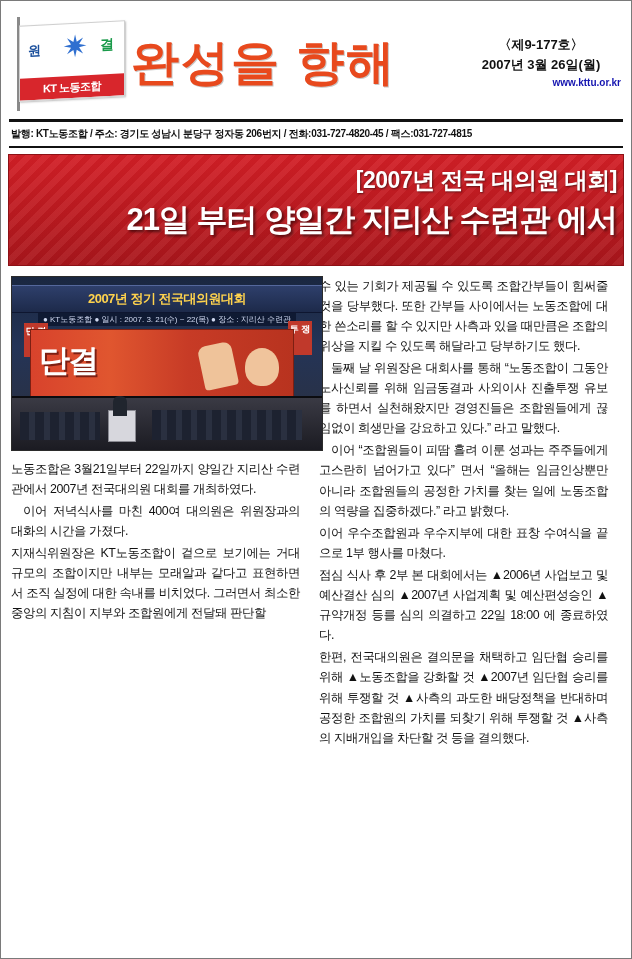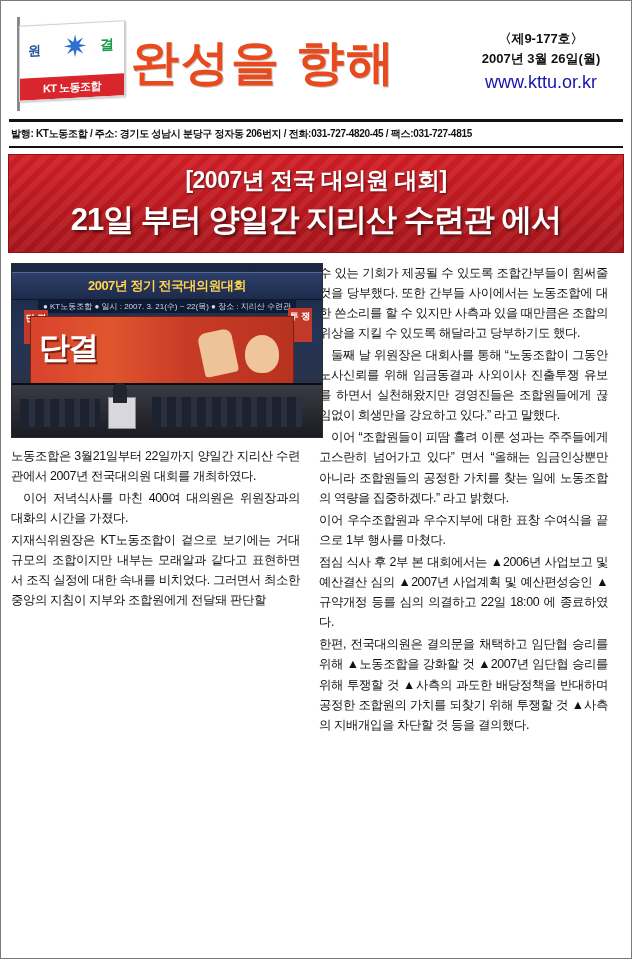--- a/index.html
+++ b/index.html
@@ -77,43 +77,43 @@
     text-shadow:1px 1px 0 #c8c8c8;
     white-space:nowrap;
   }
   .issue-block{
     flex:0 0 160px;
     text-align:center;
     font-size:13px;
     line-height:1.55;
     color:#111;
   }
-  .issue-block .url{ color:#1414b0; font-weight:normal; font-size:18px;}
+  .issue-block .url{ color:#1414b0; font-weight:bold; font-size:10px;text-align:right;}
   .issue-block .no{ font-weight:bold; }
   .issue-block .date{ font-weight:bold; }
 
   .rule-thick{height:3px;background:#111;margin:0 8px;}
   .publisher{
     font-size:10px;
     padding:5px 20px 5px 10px;
     font-weight:bold;
     letter-spacing:-.3px;
     color:#111;
   }
   .rule-thin{height:2px;background:#111;margin:0 8px 0 8px;}
 
   
   .headline{
     margin:6px 7px 0 7px;
     background:
       repeating-linear-gradient(135deg, rgba(255,255,255,0.055) 0 6px, rgba(0,0,0,0.03) 6px 12px),
       linear-gradient(180deg,#d21f26 0%, #bc1a20 55%, #a8161c 100%);
     border:1px solid #8d1116;
-    padding:10px 6px 14px 6px;
-    text-align:center;
+    padding:10px 6px 27px 6px;
+    text-align:right;
     color:#fff;
   }
   .headline .kicker{
     font-size:23px;
     font-weight:bold;
     letter-spacing:-.5px;
     text-shadow:1px 1px 2px rgba(0,0,0,.5);
     margin-bottom:6px;
   }
   .headline .big{

